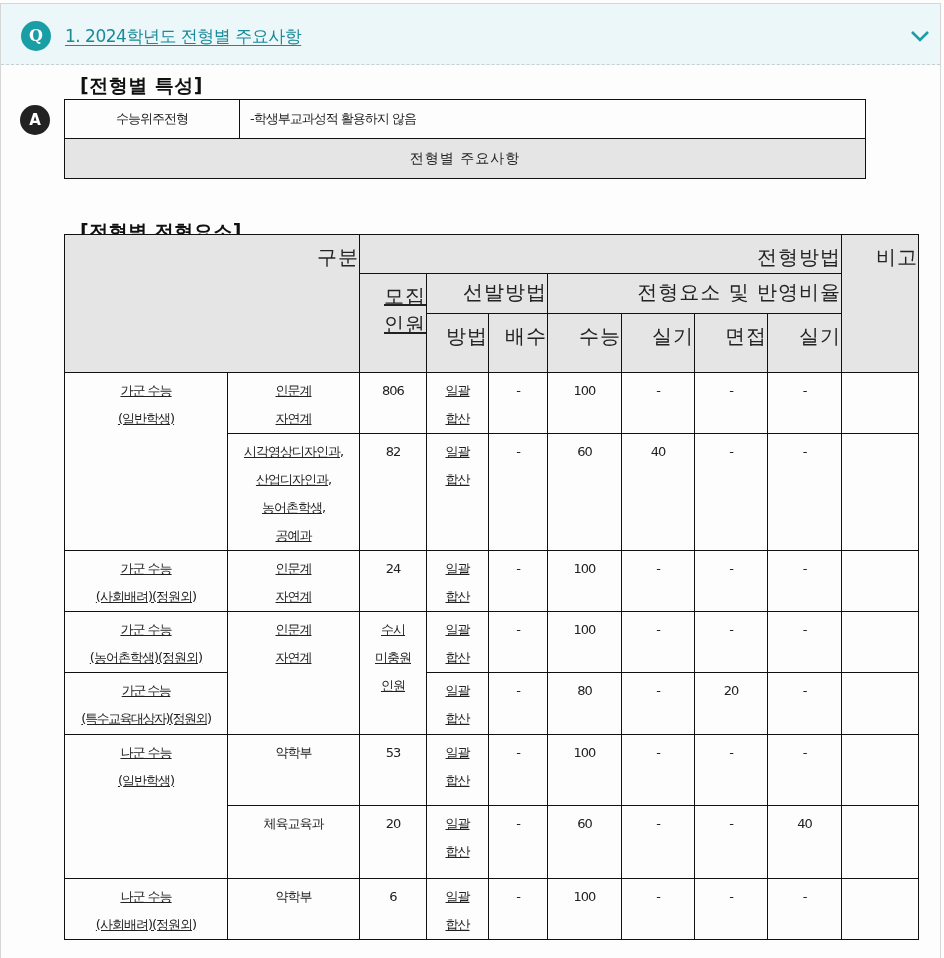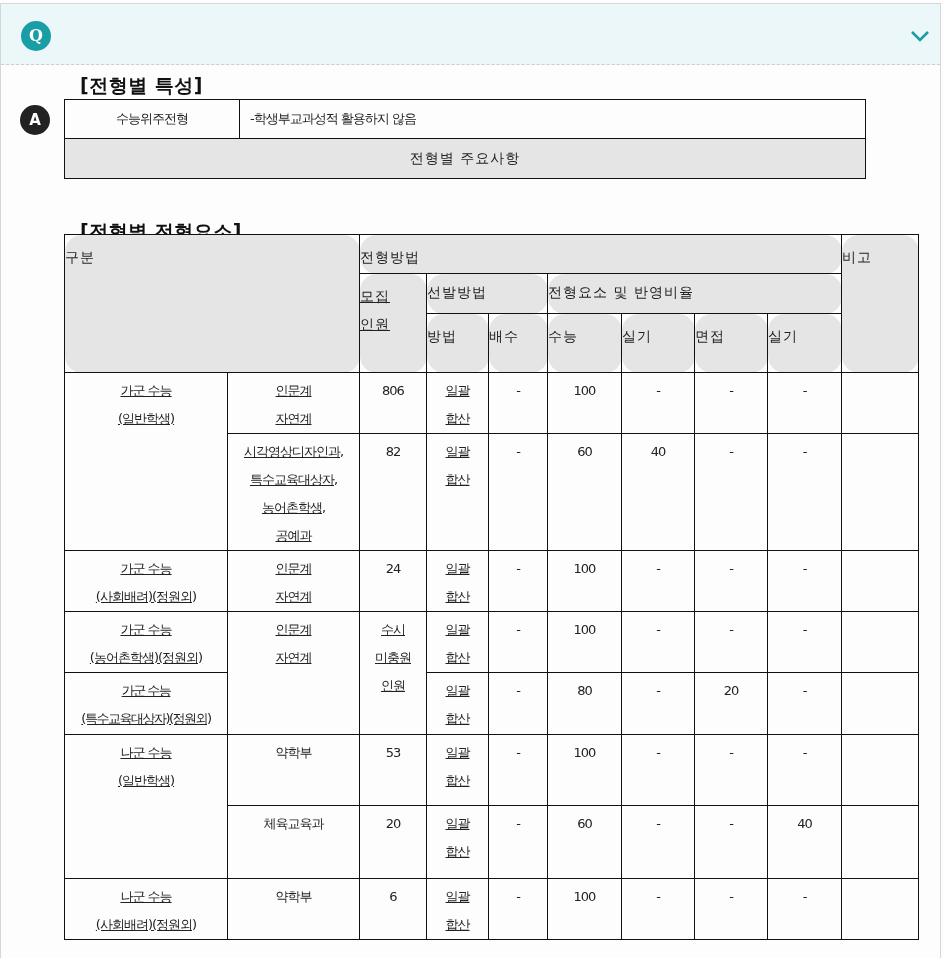--- a/index.html
+++ b/index.html
@@ -34,31 +34,32 @@
   .sec-title {
     position:absolute; left:80px; font-size:19px; font-weight:bold; color:#111; letter-spacing:0.5px;
   }
   table { border-collapse:collapse; position:absolute; table-layout:fixed; }
   td, th { border:1.5px solid #111; font-size:13px; font-weight:normal; color:#222; padding:0; }
   th { background:#e5e5e5; }
   .t1 { left:64px; top:99px; width:802px; }
   .t1 th { height:39px; text-align:center; font-size:14px; letter-spacing:1px; }
   .t1 td { height:38px; font-size:13px; letter-spacing:-1px; }
   .t2 { left:64px; top:234px; width:854px; }
-  .t2 th { vertical-align:top; text-align:left; font-size:14px; letter-spacing:1px; padding-top:8px; line-height:28px;border-radius:17px; }
+  .t2 th { vertical-align:top; text-align:right; font-size:20px; letter-spacing:1px; padding-top:8px; line-height:28px; }
   .t2 td { vertical-align:top; text-align:center; padding-top:4px; line-height:28px; letter-spacing:-1px; }
   .cell-lines span { display:block;text-decoration:underline; }
 </style>
 </head>
 <body>
 
 <div class="frame"></div>
 
 <div class="q-bar">
   <div class="q-badge">Q</div>
+  <div class="q-title">1. 2024학년도 전형별 주요사항</div>
   <svg class="chev" viewBox="0 0 22 16">
     <polyline points="3,4 11,12 19,4" fill="none" stroke="#1a9ea5" stroke-width="2.6"></polyline>
   </svg>
 </div>
 
 <div class="a-badge">A</div>
 
 <div class="sec-title" style="top:73px;">[전형별 특성]</div>
 
 <table class="t1">
@@ -133,21 +134,21 @@
     <td>100</td>
     <td>-</td>
     <td>-</td>
     <td>-</td>
     <td></td>
   </tr>
 
   <tr style="height:116px">
     <td class="cell-lines">
       <span>시각영상디자인과,</span>
-      <span>특수교육대상자,</span>
+      <span>산업디자인과,</span>
       <span>농어촌학생,</span>
       <span>공예과</span>
     </td>
     <td>82</td>
     <td class="cell-lines">
       <span>일괄</span>
       <span>합산</span>
     </td>
     <td>-</td>
     <td>60</td>

